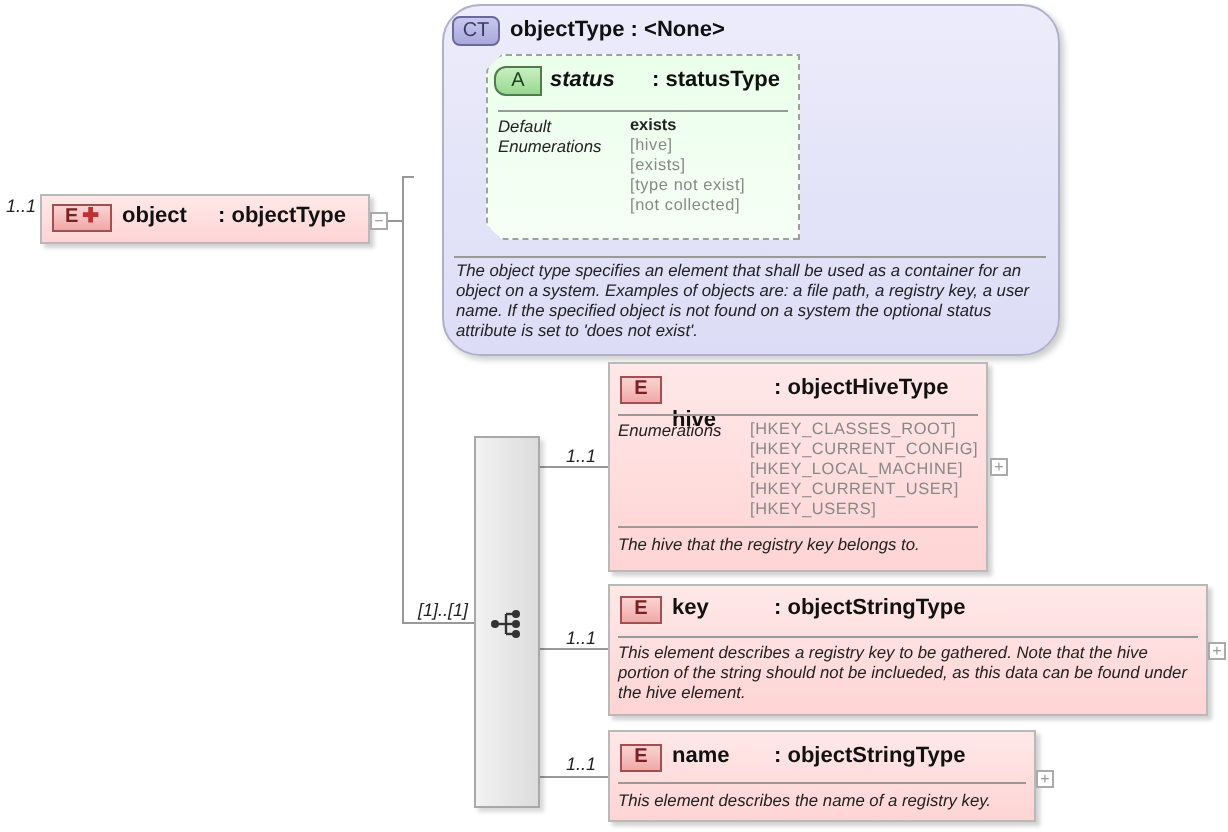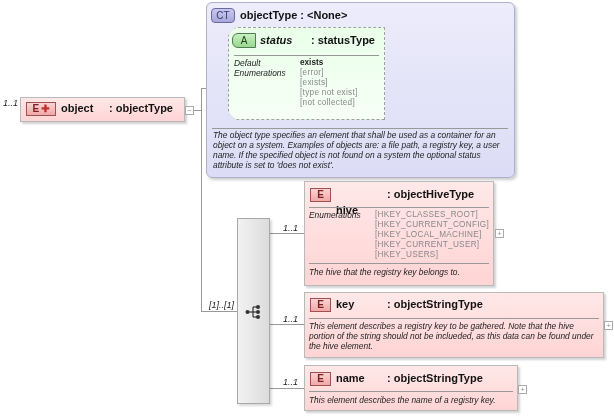--- a/index.html
+++ b/index.html
@@ -33,23 +33,23 @@
   .divider { position:absolute; height:1px; background:#999; }
   .desc { position:absolute; font-size:8.4px; font-style:italic; color:#222; line-height:10px; }
   .enum-list { position:absolute; font-size:8.2px; color:#888; line-height:10px; letter-spacing:0.3px; white-space:nowrap; }
   .plus-box {
     position:absolute; width:7px; height:7px; border:1px solid #aaa; background:#fff;
     font-size:8px; line-height:7px; text-align:center; color:#999;
   }
 
   
   .ct-box {
-    position:absolute; left:206px; top:2px; width:307px; height:174px;
+    position:absolute; left:221px; top:2px; width:307px; height:174px;
     background:linear-gradient(to bottom,#ececfb,#dcdcf6);
-    border:1px solid #b0b0c8; border-radius:6px;
+    border:1px solid #b0b0c8; border-radius:19px;
     box-shadow:2px 2px 3px rgba(0,0,0,0.2);
   }
   .ct-badge {
     position:absolute; left:4px; top:5px; width:22px; height:13px;
     border:1px solid #6a6a9a; border-radius:4px;
     background:linear-gradient(to bottom,#c8c8ef,#a8a8dc);
     font-size:10px; color:#3a3a6a; text-align:center; line-height:13px;
   }
   .attr-box {
     position:absolute; left:21px; top:24px; width:155px; height:91px;
@@ -98,21 +98,21 @@
 
   <div class="attr-box">
     <div class="attr-badge">A</div>
     <div class="el-name" style="left:31px;top:6px;font-style:italic;">status</div>
     <div class="el-type" style="left:82px;top:6px;">: statusType</div>
     <div class="divider" style="left:5px;top:27px;width:145px;"></div>
     <div class="desc" style="left:5px;top:30px;font-style:italic;">Default</div>
     <div class="desc" style="left:5px;top:40px;">Enumerations</div>
     <div class="abs" style="left:71px;top:30px;font-size:8.2px;font-weight:bold;color:#222;">exists</div>
     <div class="enum-list" style="left:71px;top:40px;">
-      <div>[error]</div>
+      <div>[hive]</div>
       <div>[exists]</div>
       <div>[type not exist]</div>
       <div>[not collected]</div>
     </div>
   </div>
 
   <div class="divider" style="left:5px;top:125px;width:296px;"></div>
   <div class="desc" style="left:6px;top:127px;width:300px;">The object type specifies an element that shall be used as a container for an object on a system. Examples of objects are: a file path, a registry key, a user name. If the specified object is not found on a system the optional status attribute is set to 'does not exist'.</div>
 </div>
 

